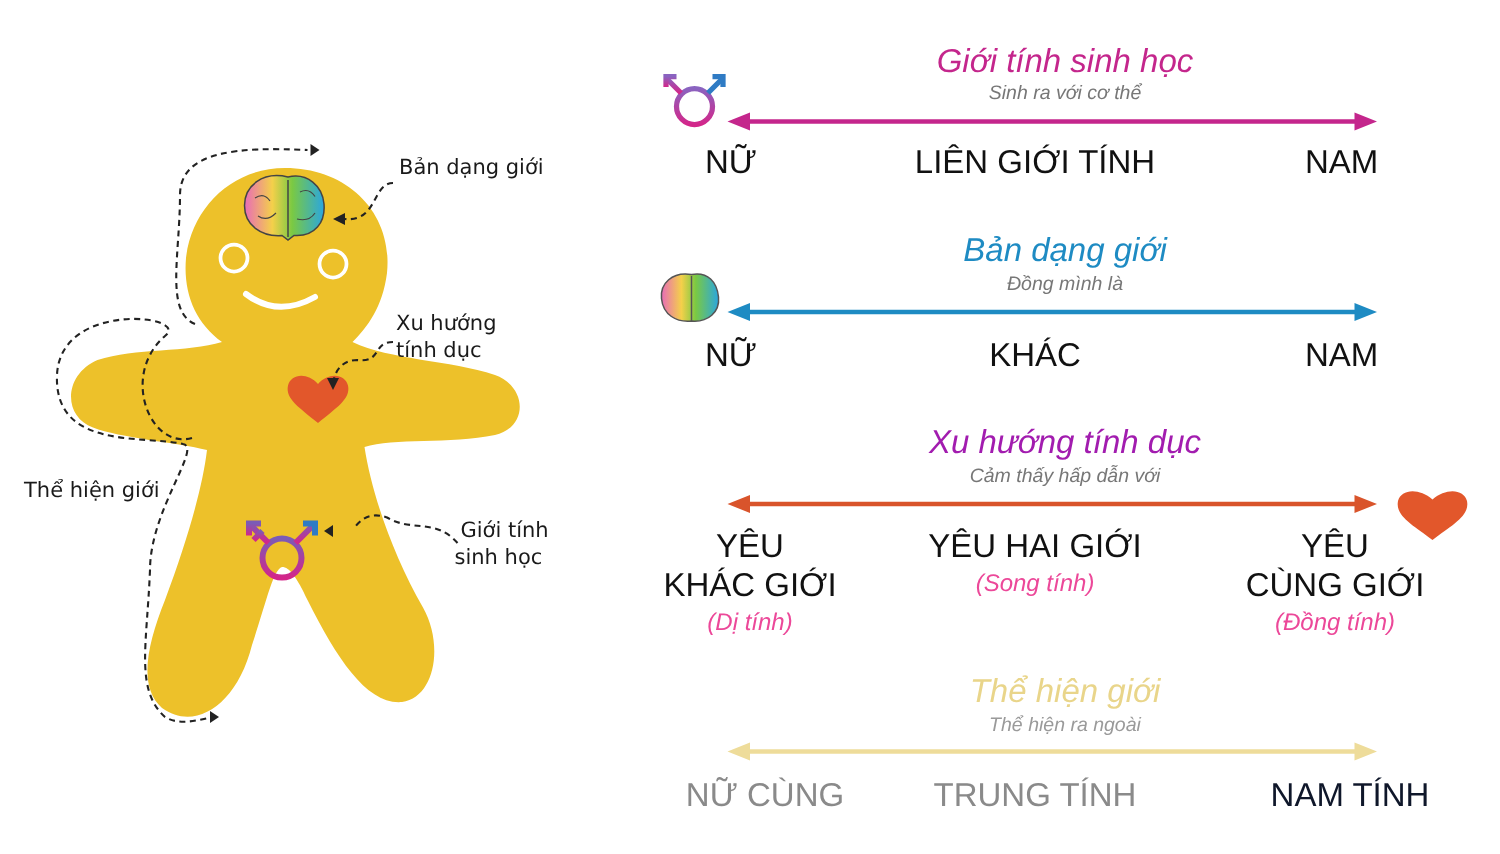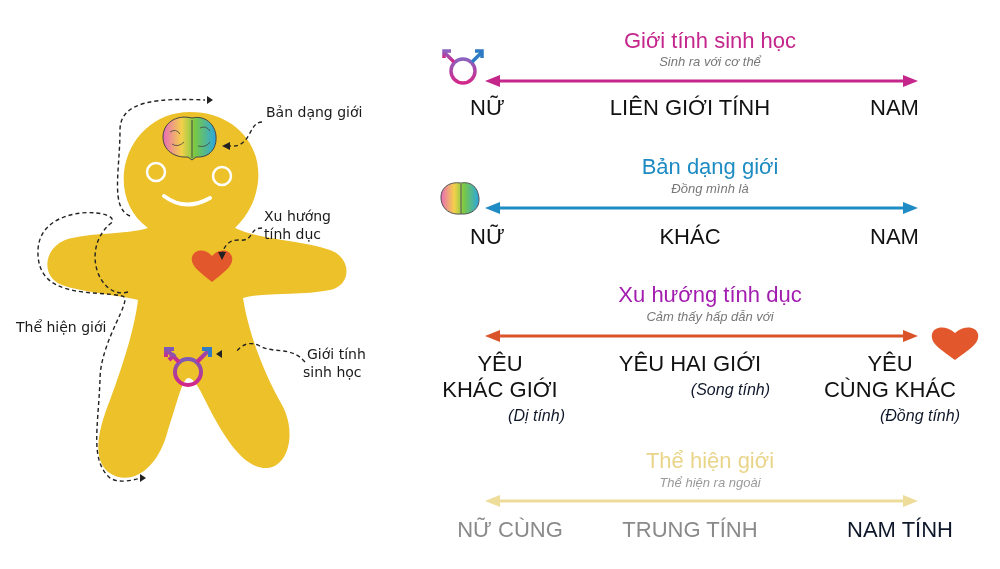--- a/index.html
+++ b/index.html
@@ -1,22 +1,22 @@
 <!DOCTYPE html>
 <html><head>
 <meta charset="utf-8">
 <style>
   html,body{margin:0;padding:0;background:#ffffff;}
   body{width:1000px;height:569px;position:relative;overflow:hidden;font-family:"DejaVu Sans",sans-serif;}
   .abs{position:absolute;}
   .hand{font-family:"DejaVu Sans",sans-serif;font-size:14px;color:#1a1a1a;line-height:19px;}
-  .title{position:absolute;left:440px;width:540px;text-align:center;font-family:"Liberation Sans",sans-serif;font-size:22px;}
+  .title{position:absolute;left:440px;width:540px;text-align:center;font-family:"Liberation Sans",sans-serif;font-size:22px;font-style:italic;}
   .sub{position:absolute;left:440px;width:540px;text-align:center;font-family:"Liberation Sans",sans-serif;font-style:italic;font-size:13px;color:#777;}
   .lbl{position:absolute;font-family:"Liberation Sans",sans-serif;font-size:22px;color:#111;text-align:center;line-height:26px;}
-  .note{font-style:italic;font-size:16px;color:#0f172a;display:block;text-align:right;}
+  .note{font-style:italic;font-size:16px;color:#ec4899;display:block;}
 </style>
 </head>
 <body>
 
 <svg class="abs" style="left:0;top:0" width="430" height="569">
 
   <path fill="#EDC12A" d="
     M190 112
     C232 112 262 142 258 182
     C255 205 245 218 235 228
@@ -164,21 +164,21 @@
   <span style="display:block">YÊU</span>
   <span style="display:block">KHÁC GIỚI</span>
   <span class="note">(Dị tính)</span>
 </div>
 <div class="lbl" style="left:610px;top:351px;width:160px">
   <span style="display:block">YÊU HAI GIỚI</span>
   <span class="note">(Song tính)</span>
 </div>
 <div class="lbl" style="left:820px;top:351px;width:140px">
   <span style="display:block">YÊU</span>
-  <span style="display:block">CÙNG KHÁC</span>
+  <span style="display:block">CÙNG GIỚI</span>
   <span class="note">(Đồng tính)</span>
 </div>
 
 <div class="title" style="top:448px;color:#E9D58A">Thể hiện giới</div>
 <div class="sub" style="top:475px;color:#9a9a9a">Thể hiện ra ngoài</div>
 <div class="lbl" style="left:455px;top:517px;width:110px;color:#8a8a8a">NỮ CÙNG</div>
 <div class="lbl" style="left:620px;top:517px;width:140px;color:#8a8a8a">TRUNG TÍNH</div>
 <div class="lbl" style="left:835px;top:517px;width:130px;color:#0f172a">NAM TÍNH</div>
 
 </body></html>

